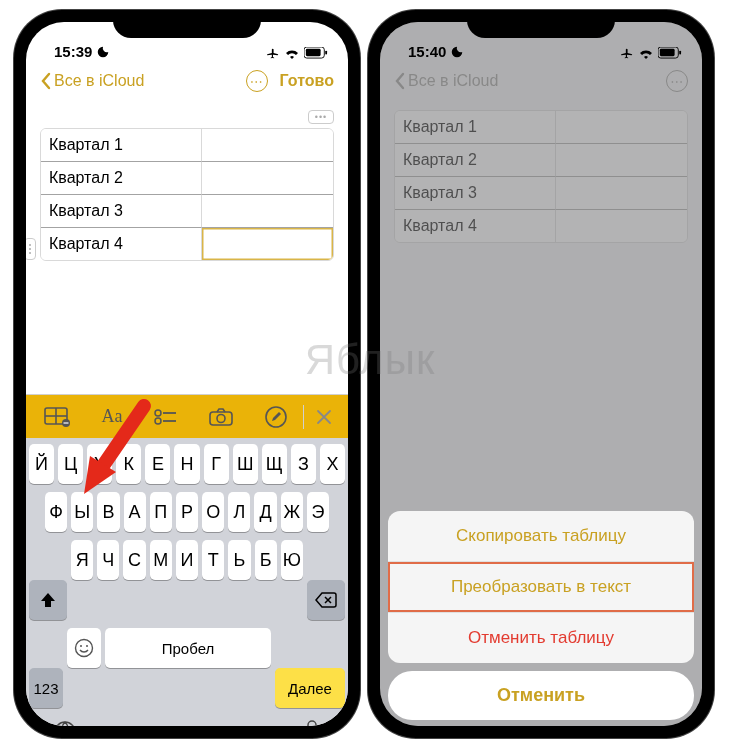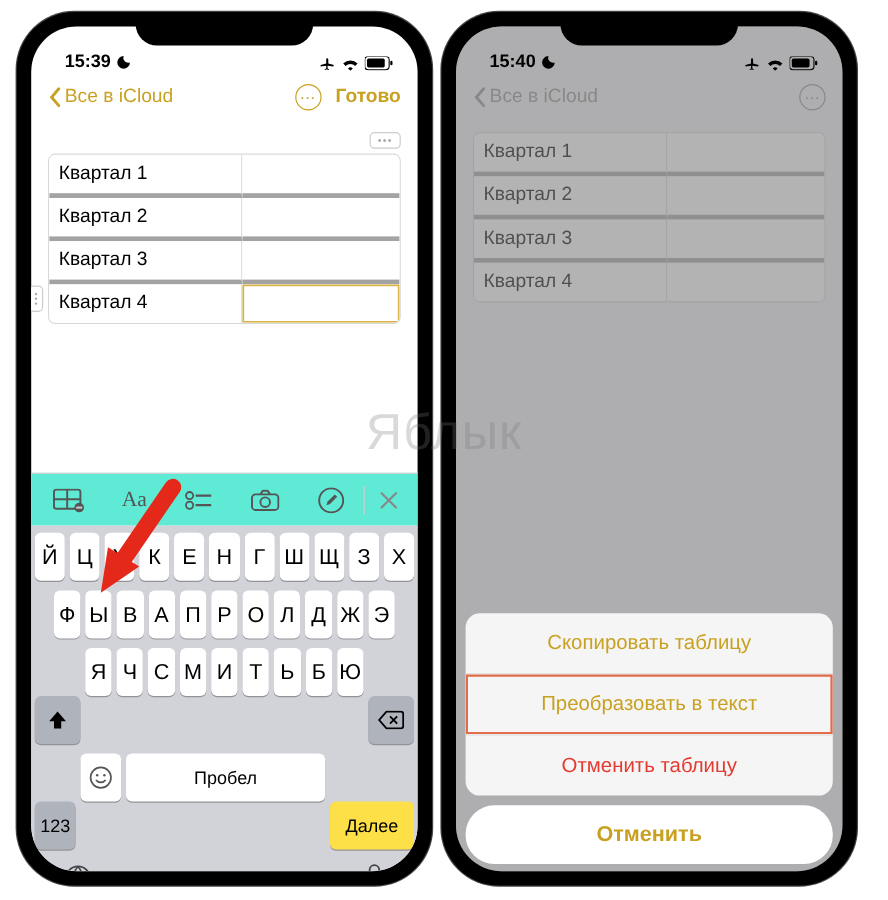--- a/index.html
+++ b/index.html
@@ -84,21 +84,21 @@
   }
   .note-table {
     width: 100%;
     border: 1px solid #d9d9d9;
     border-radius: 6px;
     border-collapse: separate;
     border-spacing: 0;
     overflow: hidden;
   }
   .note-table td {
-    border-bottom: 4px solid #a3a3a3;
+    border-bottom: 1px solid #a3a3a3;
     border-right: 1px solid #d9d9d9;
     padding: 7px 8px;
     font-size: 16px;
     height: 32px;
     background: #fff;
   }
   .note-table tr:last-child td { border-bottom: none; }
   .note-table td:last-child { border-right: none; width: 45%; }
   .note-table td:first-child { width: 55%; }
   .row-handle {
@@ -112,21 +112,21 @@
   }
   .row-handle span { width: 2px; height: 2px; background: #aaa; border-radius: 50%; }
   .table-wrap { position: relative; }
   .table-wrap .row-handle { left: -16px; top: 110px; }
 
   
   .kb-toolbar {
     position: absolute;
     bottom: 288px; left: 0; right: 0;
     height: 44px;
-    background: #5eead4;
+    background: #eab308;
     border-top: 1px solid #d0d0d0;
     display: flex;
     align-items: center;
     justify-content: space-around;
     padding: 0 4px;
   }
   .kb-toolbar .tb-btn {
     flex: 1;
     display: flex;
     align-items: center;

